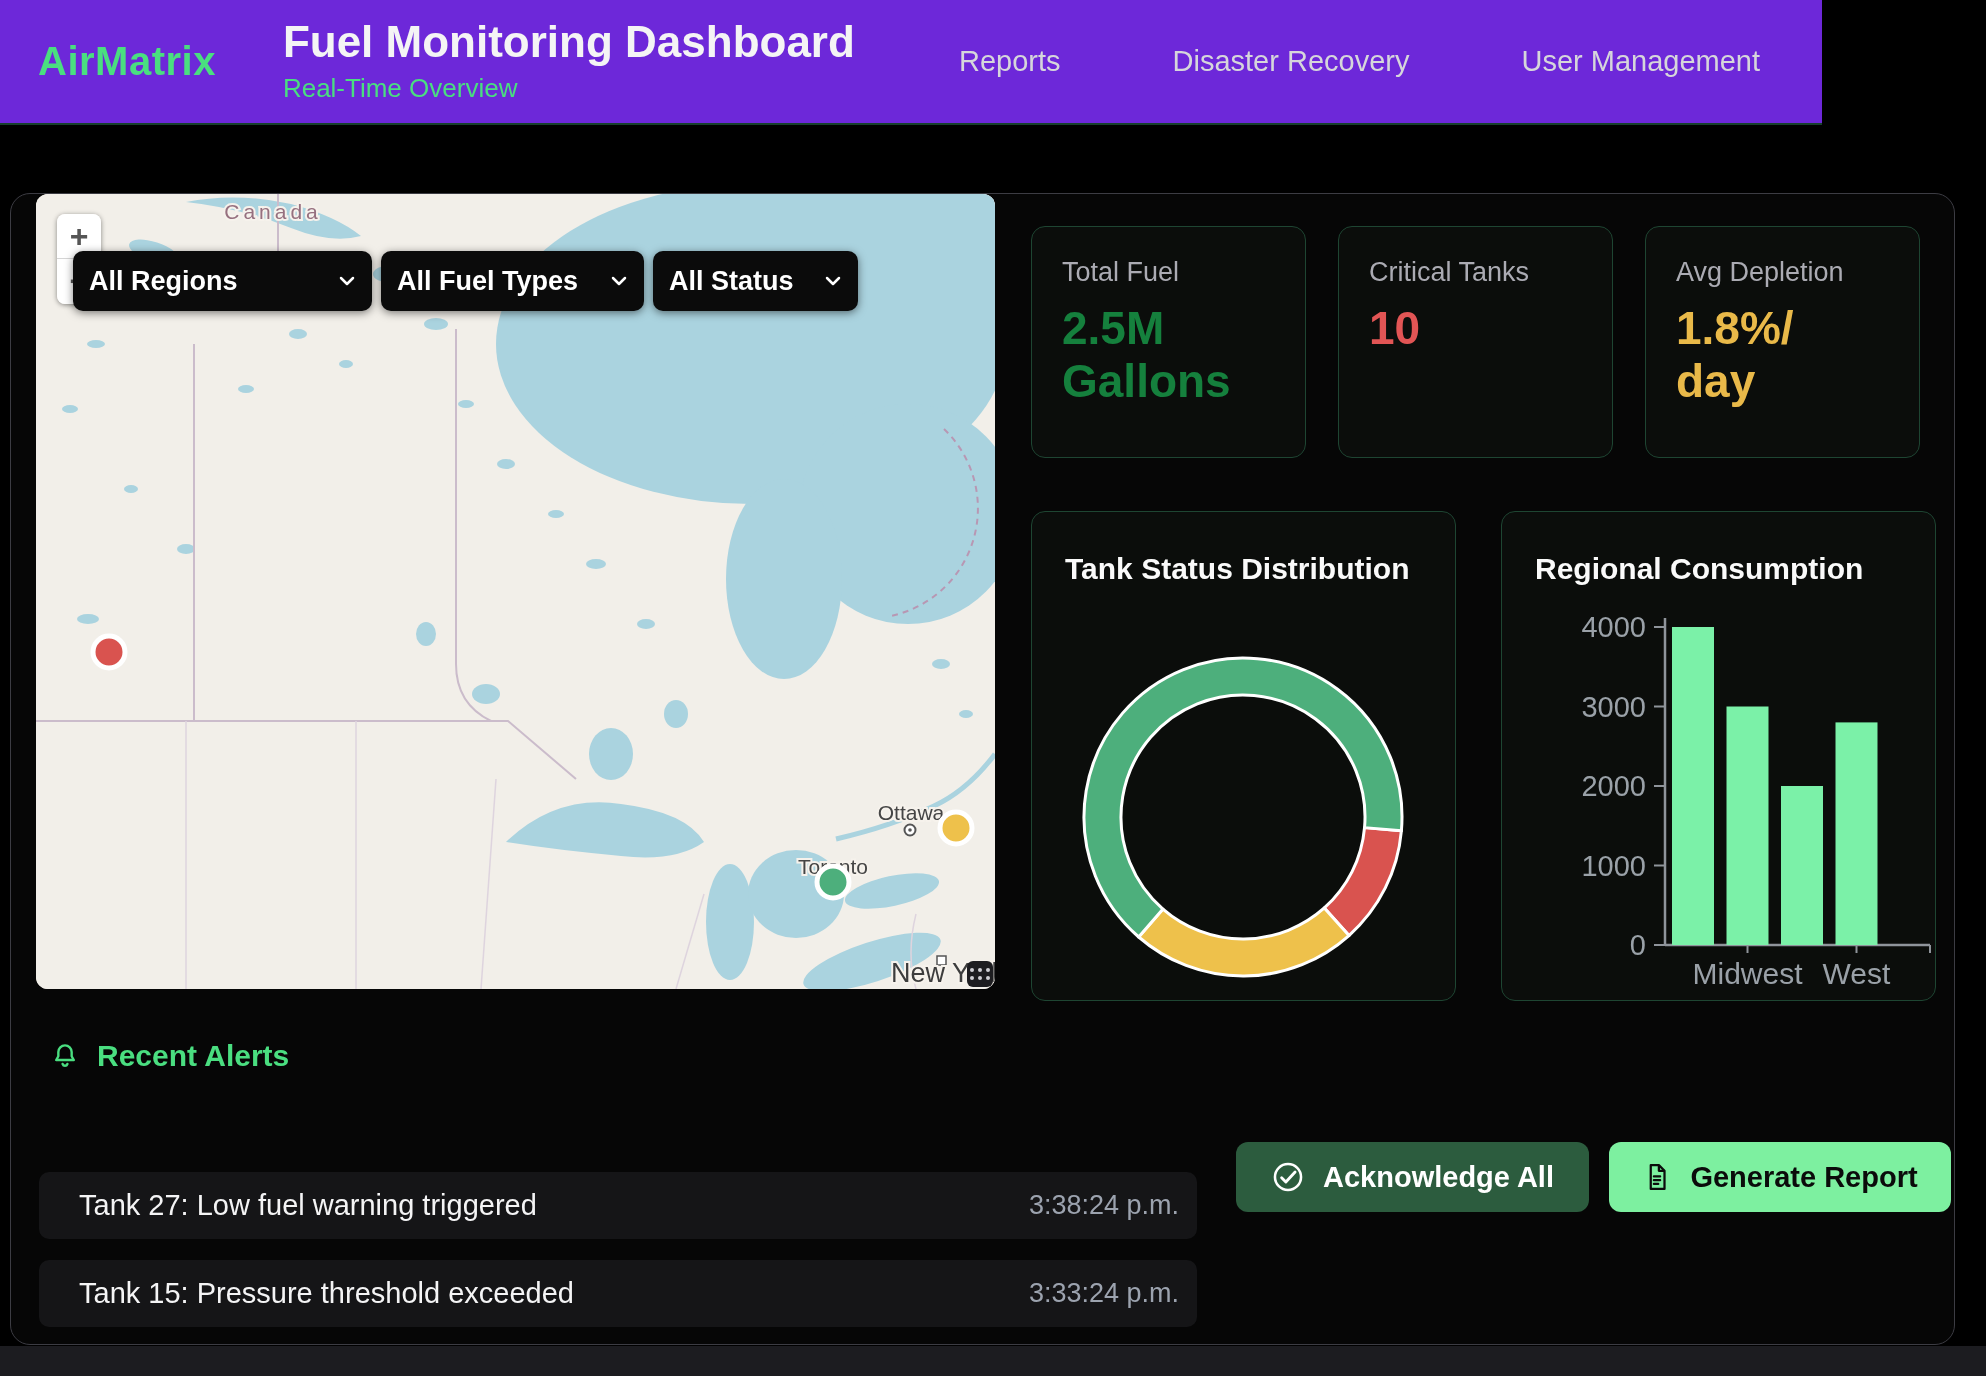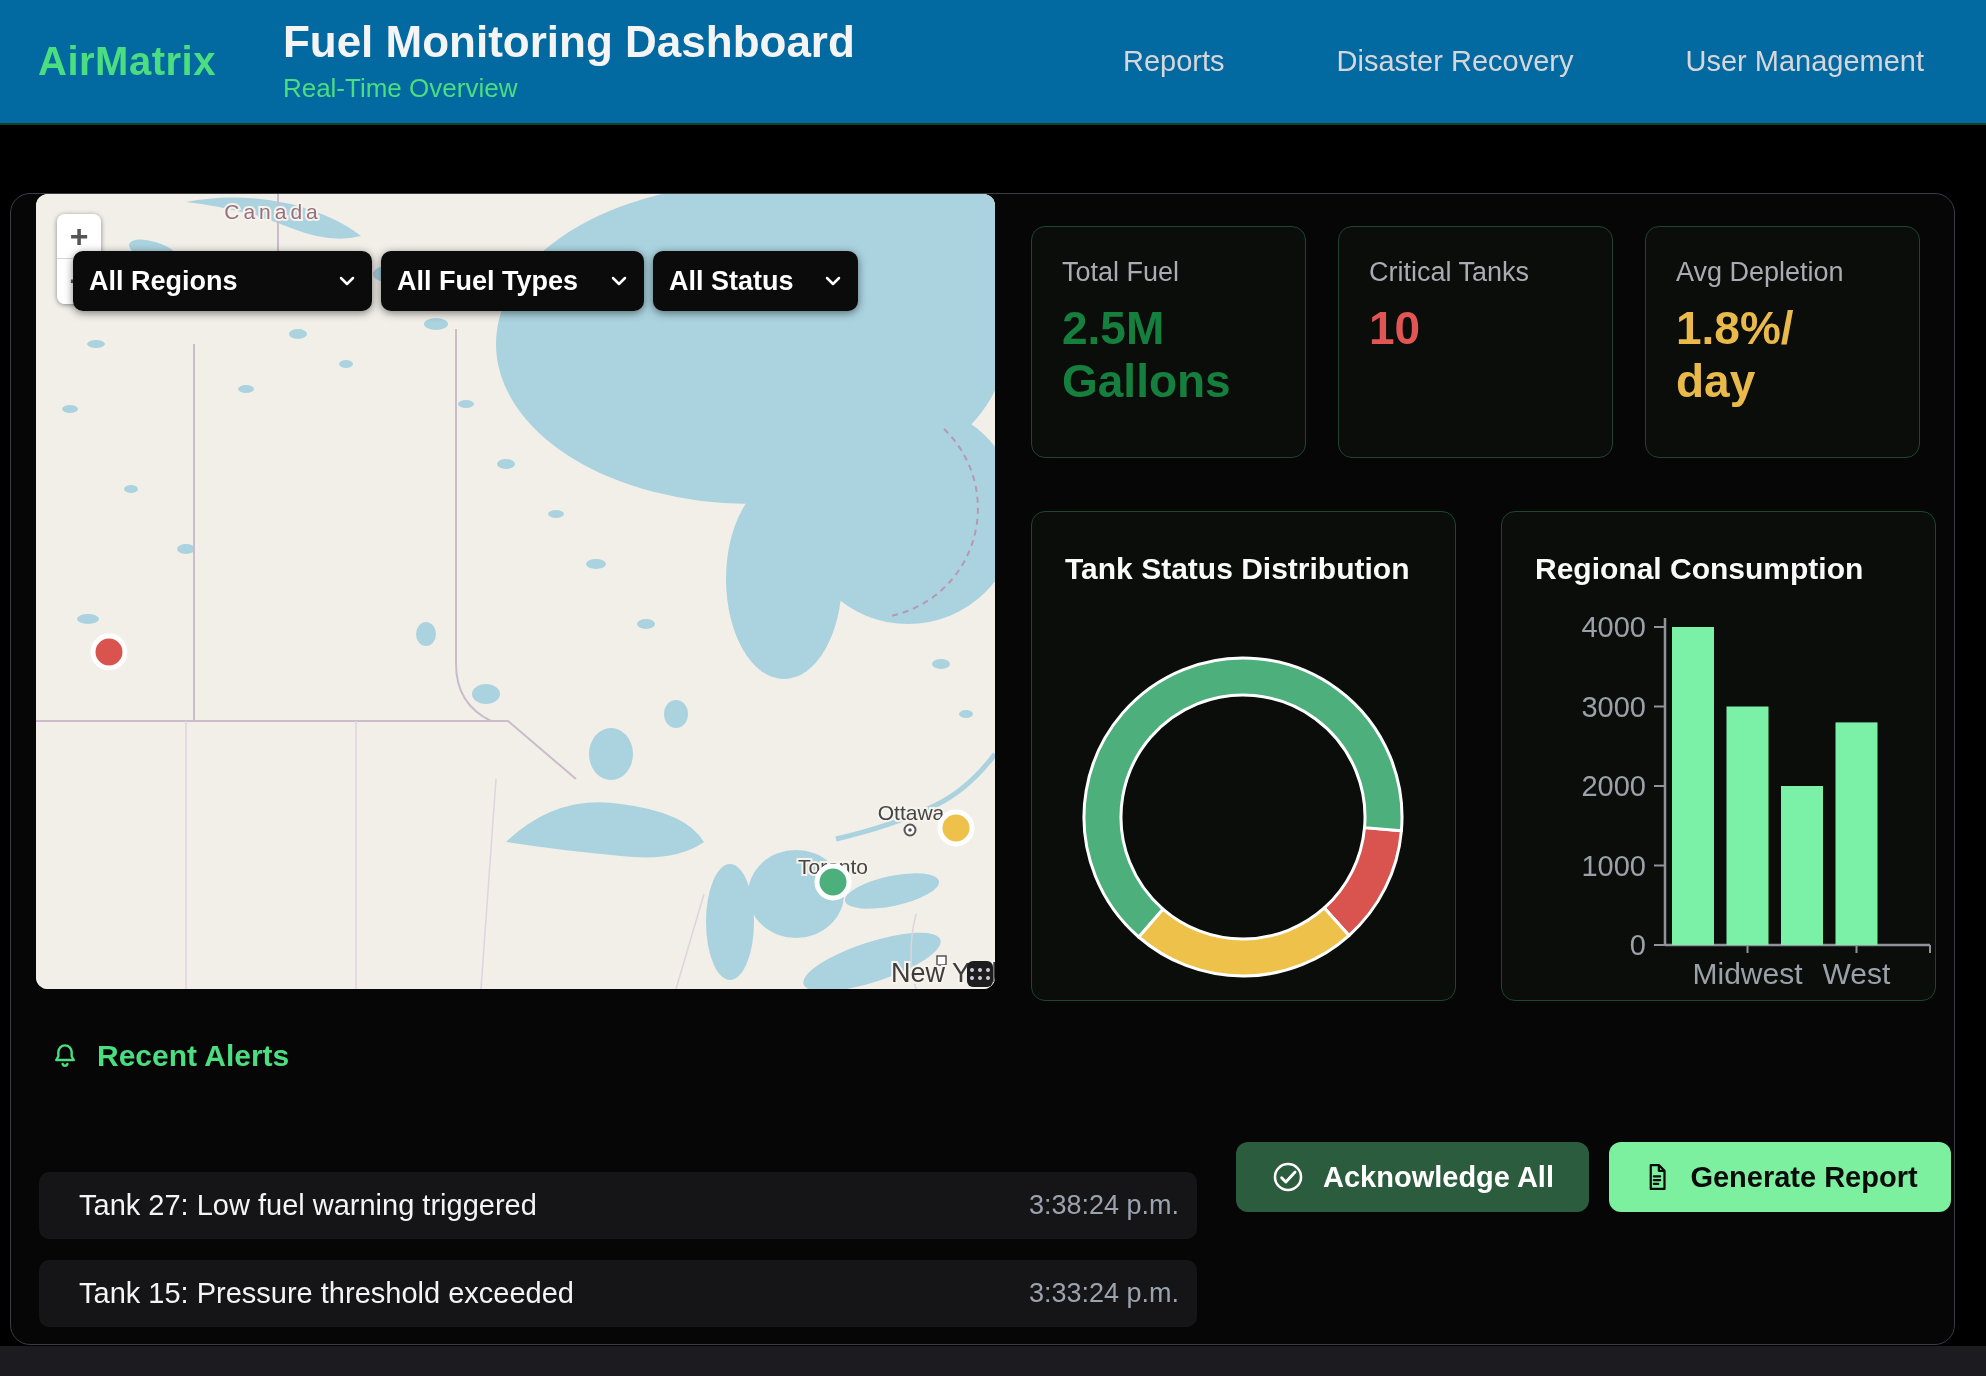--- a/index.html
+++ b/index.html
@@ -3,22 +3,22 @@
 <meta charset="utf-8">
 <style>
   * { margin:0; padding:0; box-sizing:border-box; }
   html,body { background:#000; }
   body {
     width:1986px; height:1376px; position:relative; overflow:hidden;
     font-family:"Liberation Sans","DejaVu Sans",sans-serif; color:#f4f4f5;
   }
   
   .header {
-    position:absolute; left:0; top:0; width:1986px; height:125px;
-    background:#0369a1; border-bottom:2px solid #17402c;
+    position:absolute; left:0; top:0; width:1822px; height:125px;
+    background:#6d28d9; border-bottom:2px solid #17402c;
     display:flex; align-items:center;
   }
   .brand { margin-left:38px; font-size:40px; font-weight:bold; color:#4ade80; letter-spacing:.5px; }
   .title-block { margin-left:67px; display:flex; flex-direction:column; }
   .page-title { font-size:44px; font-weight:bold; color:#f4f4f5; line-height:1.05; }
   .page-subtitle { margin-top:8px; font-size:26px; color:#4ade80; font-weight:500; }
   .nav { margin-left:auto; display:flex; gap:112px; padding-right:62px; }
   .nav-item { font-size:29px; color:#d6d6db; cursor:pointer; white-space:nowrap; }
   
   .panel {

